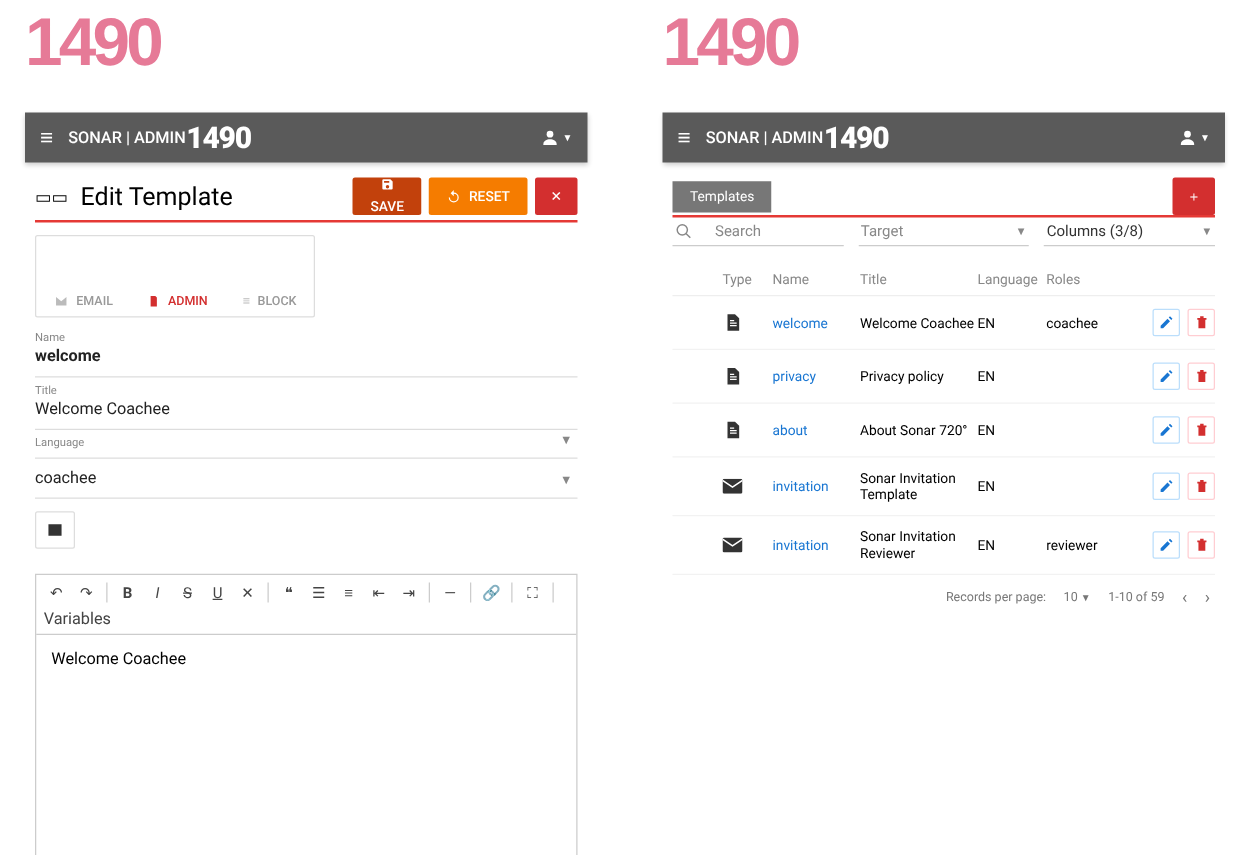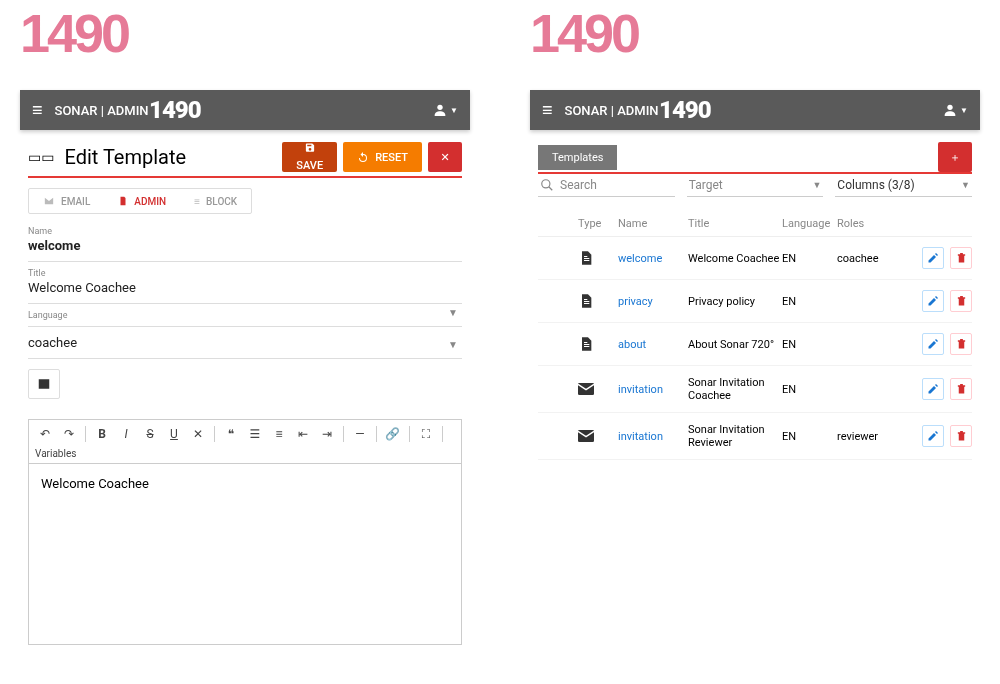--- a/index.html
+++ b/index.html
@@ -17,39 +17,39 @@
 .content { padding: 12px 8px; }
 .heading-row { display: flex; align-items: center; border-bottom: 2px solid #e53935; padding-bottom: 4px; margin-bottom: 10px; }
 .heading-row .hicon { margin-right: 10px; font-size: 14px; }
 .heading-row h1 { font-size: 20px; font-weight: 400; flex: 1; }
 .btn { border: none; border-radius: 2px; height: 30px; padding: 0 14px; font-size: 11px; font-weight: 500; color: #fff; display: inline-flex; align-items: center; gap: 6px; cursor: pointer; }
 .btn-blue { background: #c2410c; flex-direction: column; }
 .btn-orange { background: #f57c00; }
 .btn-red { background: #d32f2f; width: 34px; justify-content: center; padding: 0; }
 .toolbar-btns { display: flex; gap: 6px; }
 .tabs { display: flex; border: 1px solid #ddd; border-radius: 2px; margin-bottom: 8px; width: fit-content; }
-.tab { padding: 6px 14px; font-size: 10px; font-weight: 500; color: #999; display: flex; align-items: center; gap: 6px; cursor: pointer; }
+.tab { padding: 6px 14px; font-size: 10px; font-weight: 500; color: #999; display: flex; align-items: center; gap: 6px; cursor: pointer; margin-top: 40px; }
 .tab.active { color: #d32f2f; }
 .field { border-bottom: 1px solid #ddd; padding: 4px 0 6px; margin-bottom: 2px; position: relative; }
 .field-label { font-size: 9px; color: #888; }
 .field-value { font-size: 13px; color: #222; padding: 2px 0; }
 .field-value.bold { font-weight: 700; }
 .field .caret { position: absolute; right: 4px; bottom: 8px; color: #888; font-size: 10px; }
 .img-btn { width: 32px; height: 30px; border: 1px solid #ddd; border-radius: 2px; display: flex; align-items: center; justify-content: center; margin: 10px 0 20px; cursor: pointer; }
 .editor { border: 1px solid #ccc; }
 .ed-tb { border-bottom: 1px solid #ccc; padding: 4px 6px; display: flex; align-items: center; gap: 4px; font-size: 12px; color: #444; flex-wrap: wrap; }
 .ed-tb .tbtn { width: 20px; height: 20px; display: inline-flex; align-items: center; justify-content: center; cursor: pointer; }
 .ed-tb .sep { width: 1px; height: 16px; background: #ccc; margin: 0 2px; }
 .ed-body { min-height: 180px; padding: 12px; font-size: 13px; }
 .chip { background: #777; color: #fff; font-size: 11px; padding: 6px 14px; border-radius: 0; display: inline-block; }
 .section-head { display: flex; align-items: center; border-bottom: 2px solid #e53935; margin-bottom: 0; }
 .section-head .chip { margin-bottom: -1px; }
 .section-head .spacer { flex: 1; }
 .filters { display: flex; gap: 12px; margin-bottom: 14px; }
-.filters .fld { flex: 1; border-bottom: 1px solid #ccc; display: flex; align-items: center; gap: 6px; padding: 4px 2px; font-size: 12px; color: #888; }
+.filters .fld { flex: 1; border-bottom: 1px solid #ccc; display: flex; align-items: center; gap: 18px; padding: 4px 2px; font-size: 12px; color: #888; }
 .table { width: 100%; font-size: 11px; }
 .table .thead { display: flex; color: #888; padding: 6px 0; border-bottom: 1px solid #eee; }
 .table .row { display: flex; align-items: center; padding: 10px 0; border-bottom: 1px solid #f2f2f2; }
 .col-type { width: 40px; margin-left: 40px; }
 .col-name { width: 70px; color: #1976d2; cursor: pointer; }
 .thead .col-name { color: #888; cursor: default; }
 .col-title { flex: 1; }
 .col-lang { width: 55px; }
 .col-roles { width: 75px; }
 .col-act { width: 60px; display: flex; gap: 6px; justify-content: flex-end; }
@@ -177,21 +177,21 @@
           <span class="tbtn">≡</span>
           <span class="tbtn">⇤</span>
           <span class="tbtn">⇥</span>
           <span class="sep"></span>
           <span class="tbtn">—</span>
           <span class="sep"></span>
           <span class="tbtn">🔗</span>
           <span class="sep"></span>
           <span class="tbtn">⛶</span>
           <span class="sep"></span>
-          <span style="font-size:10px">Variables</span>
+          <span style="font-size:13px">Variables</span>
         </div>
         <div class="ed-body">Welcome Coachee</div>
       </div>
     </div>
   </div>
 
   <div class="pane">
     <div class="big-logo">
       <svg width="170" height="50">
           <text x="0" y="42">1490</text>
@@ -329,21 +329,21 @@
               </div>
             </div>
             <div class="row">
               <div class="col-type">
                 <svg width="16" height="12" viewBox="0 0 24 18" fill="#333">
                   <rect width="24" height="18" rx="2"></rect>
                   <path d="M0 2l12 8 12-8" fill="none" stroke="#fff" stroke-width="2"></path>
                 </svg>
               </div>
               <div class="col-name">invitation</div>
-              <div class="col-title">Sonar Invitation Coachee</div>
+              <div class="col-title">Sonar Invitation Template</div>
               <div class="col-lang">EN</div>
               <div class="col-roles"></div>
               <div class="col-act">
                 <span class="ico-btn blue">
                   <svg width="12" height="12" viewBox="0 0 24 24" fill="#1976d2">
                     <path d="M3 17l11-11 4 4L7 21H3z M16 4l2-2 4 4-2 2z"></path>
                   </svg>
                 </span>
                 <span class="ico-btn red">
                   <svg width="11" height="12" viewBox="0 0 24 24" fill="#d32f2f">
@@ -372,15 +372,22 @@
                 <span class="ico-btn red">
                   <svg width="11" height="12" viewBox="0 0 24 24" fill="#d32f2f">
                     <path d="M6 7h12v15H6z M4 4h16v3H4z M9 1h6v3H9z"></path>
                   </svg>
                 </span>
               </div>
             </div>
           </div>
       </div>
 
+      <div class="pager">
+        <span>Records per page:</span>
+        <span><span>10</span> <span style="font-size:8px">▼</span></span>
+        <span>1-10 of 59</span>
+        <span class="pbtn">‹</span>
+        <span class="pbtn">›</span>
+      </div>
     </div>
   </div>
 </div>
 
 </body></html>

